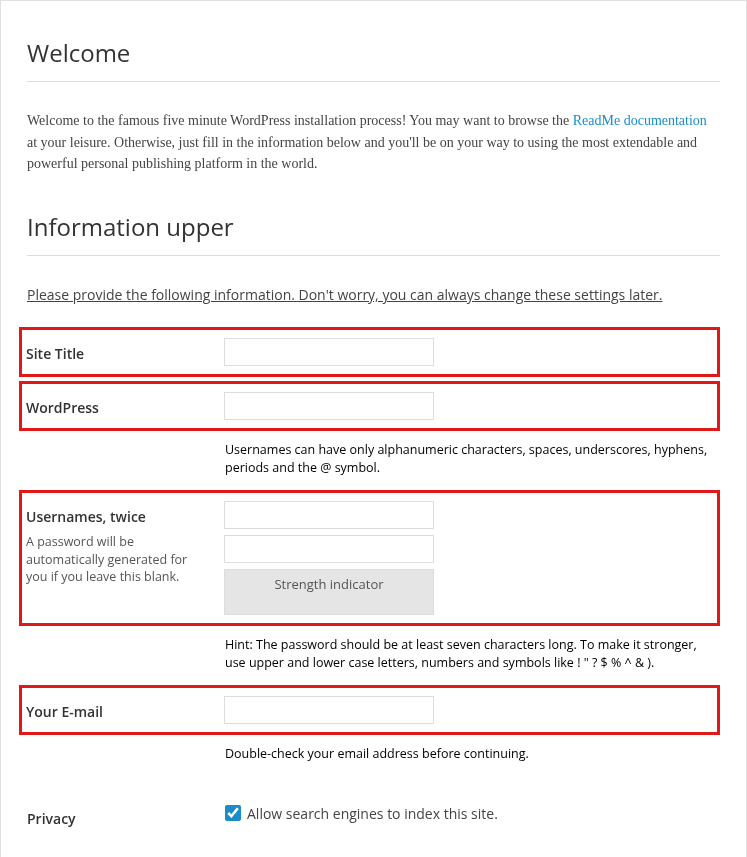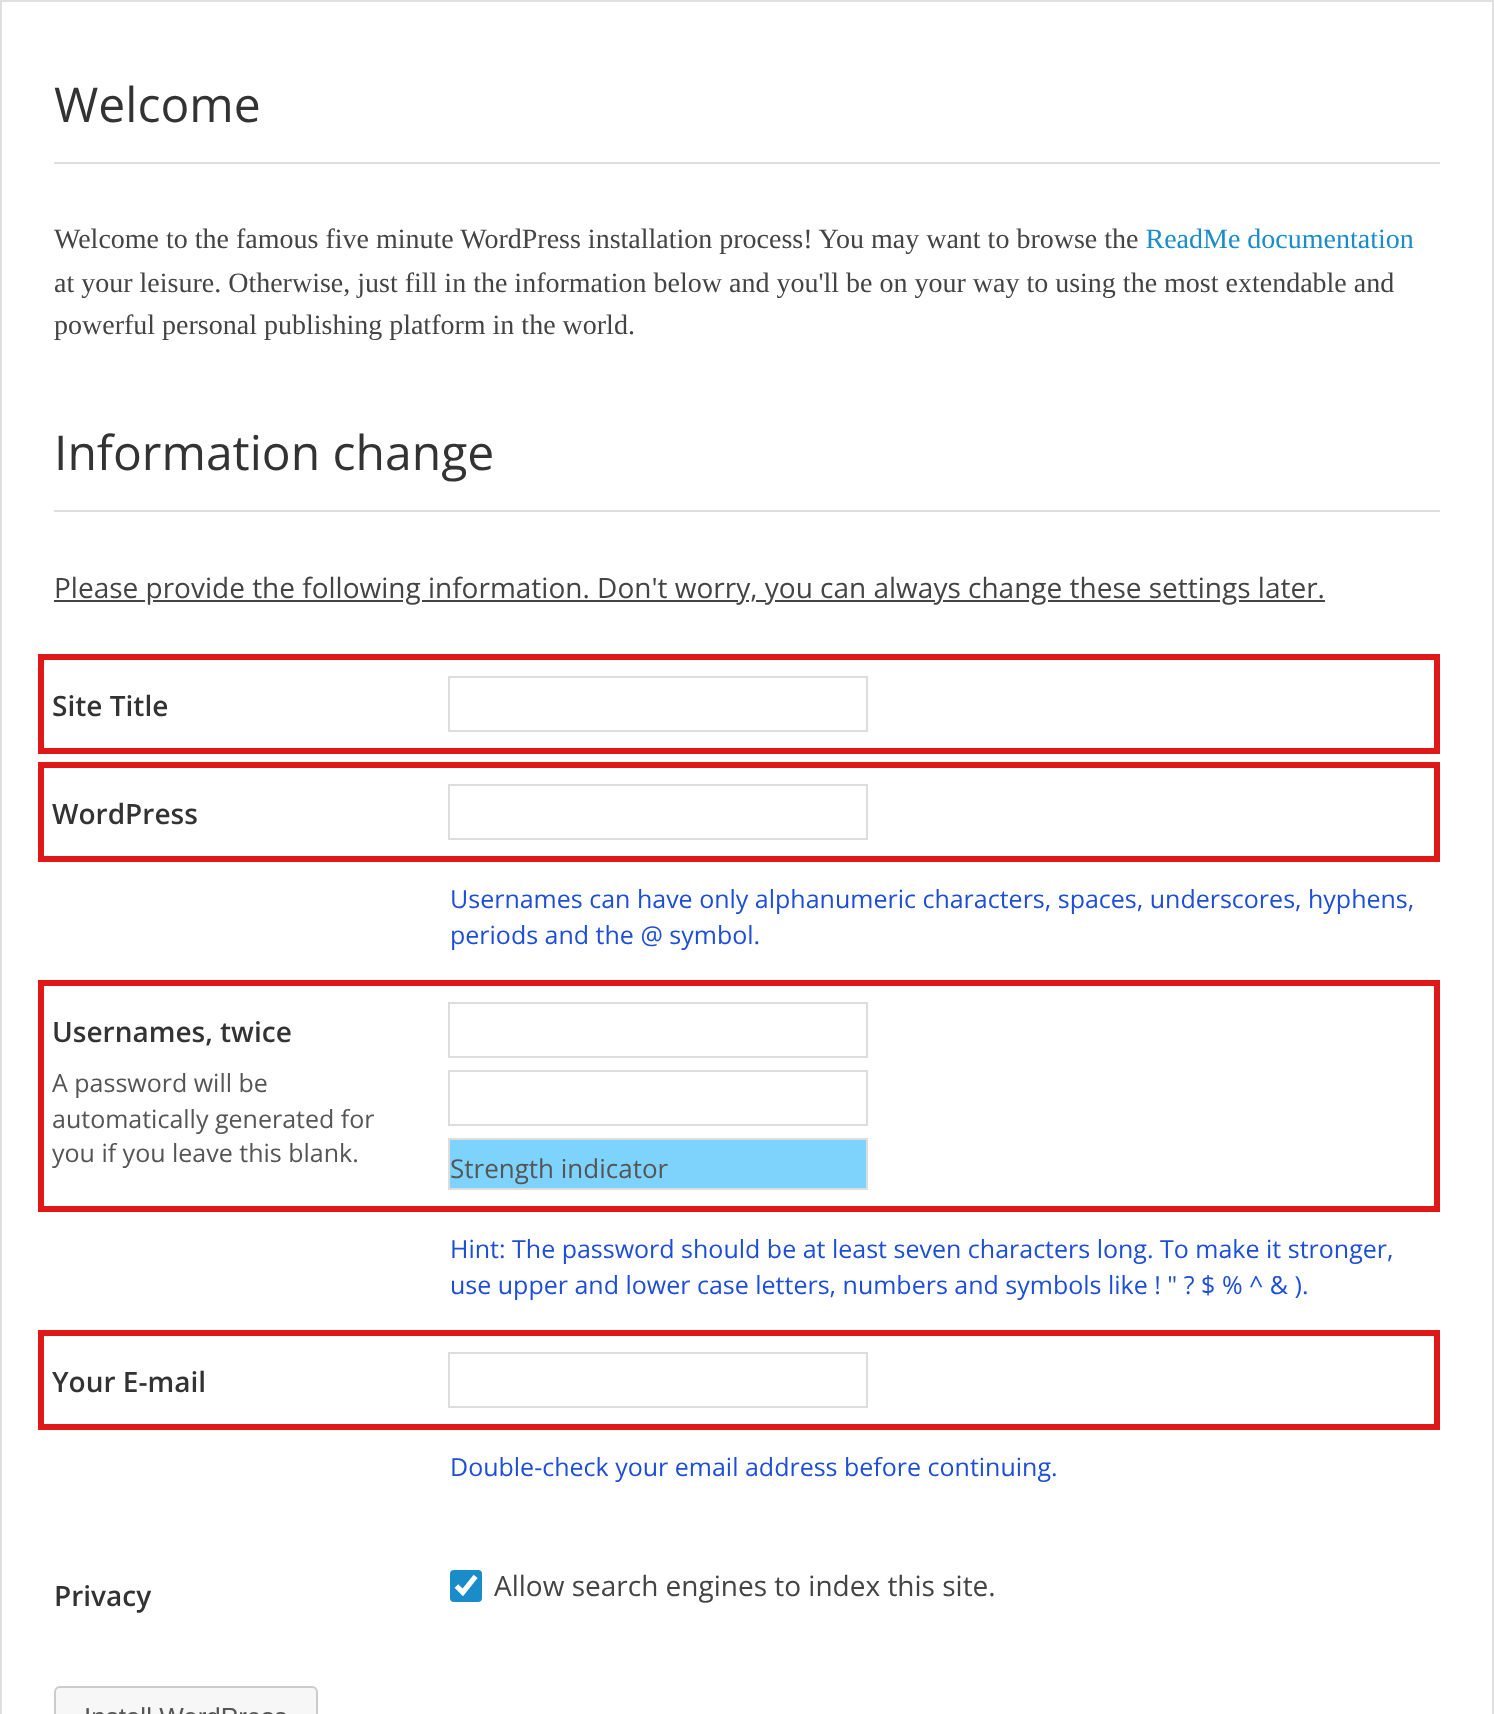--- a/index.html
+++ b/index.html
@@ -87,31 +87,32 @@
       border: 1px solid #ddd;
       padding: 3px 6px;
       font-size: 14px;
       background: #fff;
     }
     input[type="password"] + input[type="password"] {
       margin-top: 6px;
     }
     .strength {
       width: 210px;
-      height: 26px;
-      background: #7dd3fc;
+      height: 46px;
+      background: #e5e5e5;
       border: 1px solid #ddd;
+      text-align: center;
       line-height: 28px;
       font-size: 13px;
       color: #555;
       margin-top: 6px;
     }
     .desc {
       font-size: 12.5px;
-      color: #1d4ed8;
+      color: #000000;
       margin-top: 6px;
       line-height: 1.4;
       max-width: 520px;
     }
     .checkbox-row {
       display: flex;
       align-items: center;
       gap: 6px;
     }
     .checkbox-row label {
@@ -149,21 +150,21 @@
 
 <div class="container">
 
   <h1>Welcome</h1>
   <hr class="rule">
 
   <p class="intro">
     <span>Welcome to the famous five minute WordPress installation process! You may want to browse the </span><a href="#">ReadMe documentation</a><span> at your leisure. Otherwise, just fill in the information below and you'll be on your way to using the most extendable and powerful personal publishing platform in the world.</span>
   </p>
 
-  <h2>Information change</h2>
+  <h2>Information upper</h2>
   <hr class="rule">
 
   <p class="subtext">Please provide the following information. Don't worry, you can always change these settings later.</p>
 
   
   <div class="highlight-box">
     <div class="form-row">
       <div class="label-col">
         <div class="lbl">Site Title</div>
       </div>

